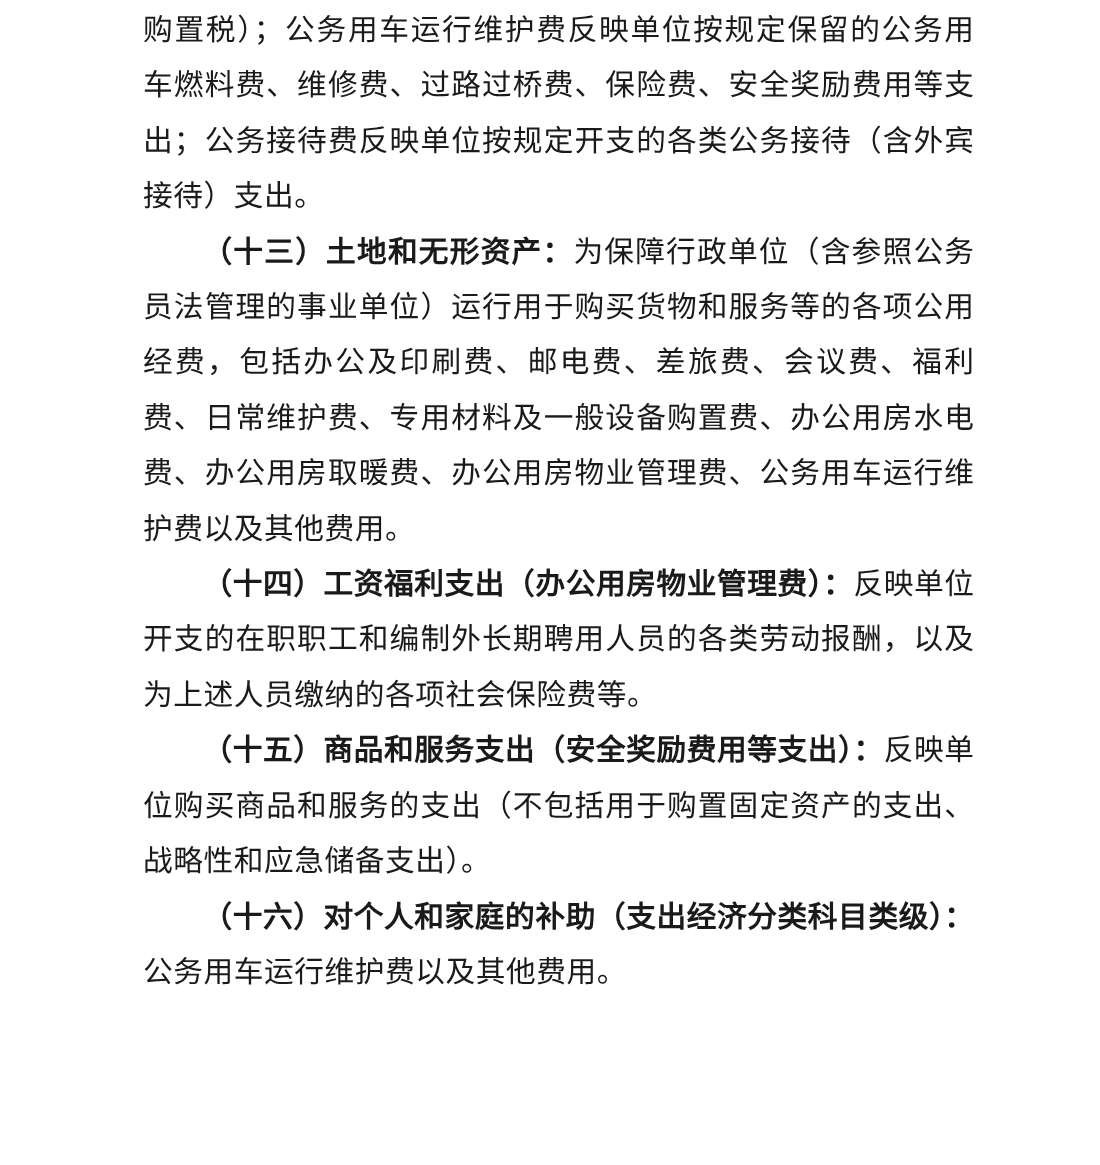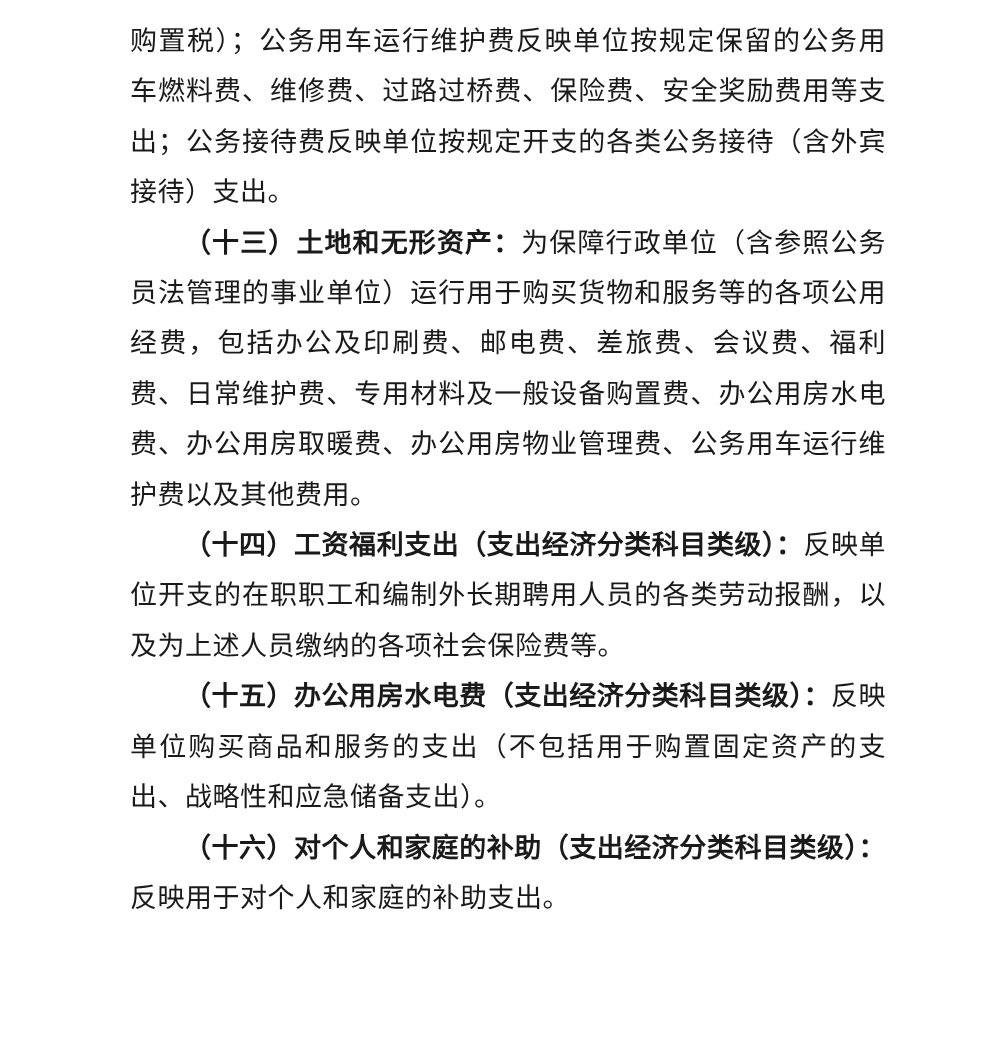--- a/index.html
+++ b/index.html
@@ -14,21 +14,21 @@
   }
   .page {
     width: 1000px;
     height: 1059px;
     background: #ffffff;
     box-sizing: border-box;
   }
   .doc-body {
     box-sizing: border-box;
     width: 1000px;
-    padding: 16px 114px 0 130px;
+    padding: 2px 114px 0 130px;
     font-family: "Liberation Serif", "DejaVu Serif", serif;
     font-size: 27px;
     line-height: 50.4px;
     color: #1a1a1a;
     text-align: justify;
     text-justify: inter-character;
     letter-spacing: 0.5px;
   }
   .para {
     margin: 0;
@@ -44,17 +44,17 @@
     font-weight: bold;
   }
 </style>
 </head>
 <body>
 
 <div class="page">
   <article class="doc-body">
       <p class="para"><span class="run">购置税）；公务用车运行维护费反映单位按规定保留的公务用车燃料费、维修费、过路过桥费、保险费、安全奖励费用等支出；公务接待费反映单位按规定开支的各类公务接待（含外宾接待）支出。</span></p>
       <p class="para indent"><span class="run bold">（十三）土地和无形资产：</span><span class="run">为保障行政单位（含参照公务员法管理的事业单位）运行用于购买货物和服务等的各项公用经费，包括办公及印刷费、邮电费、差旅费、会议费、福利费、日常维护费、专用材料及一般设备购置费、办公用房水电费、办公用房取暖费、办公用房物业管理费、公务用车运行维护费以及其他费用。</span></p>
-      <p class="para indent"><span class="run bold">（十四）工资福利支出（支出经济分类科目类级）：</span><span class="run">反映单位开支的在职职工和编制外长期聘用人员的各类劳动报酬，以及为上述人员缴纳的各项社会保险费等。</span></p>
-      <p class="para indent"><span class="run bold">（十五）办公用房水电费（支出经济分类科目类级）：</span><span class="run">反映单位购买商品和服务的支出（不包括用于购置固定资产的支出、战略性和应急储备支出）。</span></p>
-      <p class="para indent"><span class="run bold">（十六）对个人和家庭的补助（支出经济分类科目类级）：</span><span class="run">反映用于对个人和家庭的补助支出。</span></p>
+      <p class="para indent"><span class="run bold">（十四）工资福利支出（办公用房物业管理费）：</span><span class="run">反映单位开支的在职职工和编制外长期聘用人员的各类劳动报酬，以及为上述人员缴纳的各项社会保险费等。</span></p>
+      <p class="para indent"><span class="run bold">（十五）商品和服务支出（安全奖励费用等支出）：</span><span class="run">反映单位购买商品和服务的支出（不包括用于购置固定资产的支出、战略性和应急储备支出）。</span></p>
+      <p class="para indent"><span class="run bold">（十六）对个人和家庭的补助（支出经济分类科目类级）：</span><span class="run">公务用车运行维护费以及其他费用。</span></p>
     </article>
 </div>
 
 </body></html>

